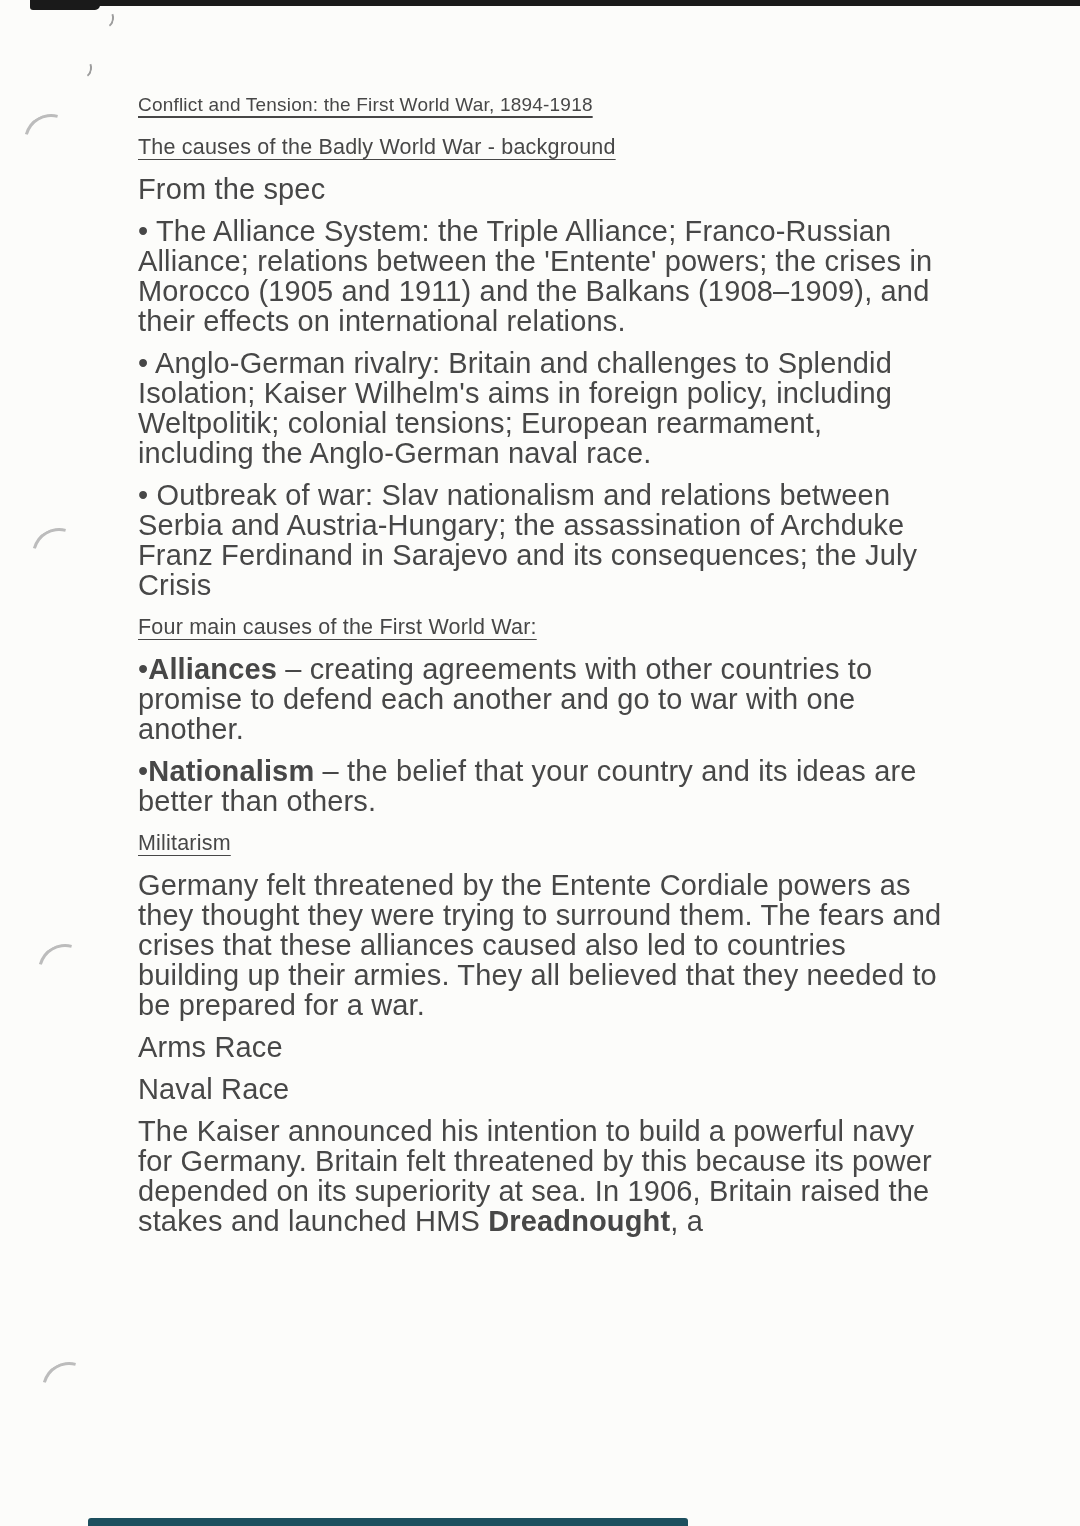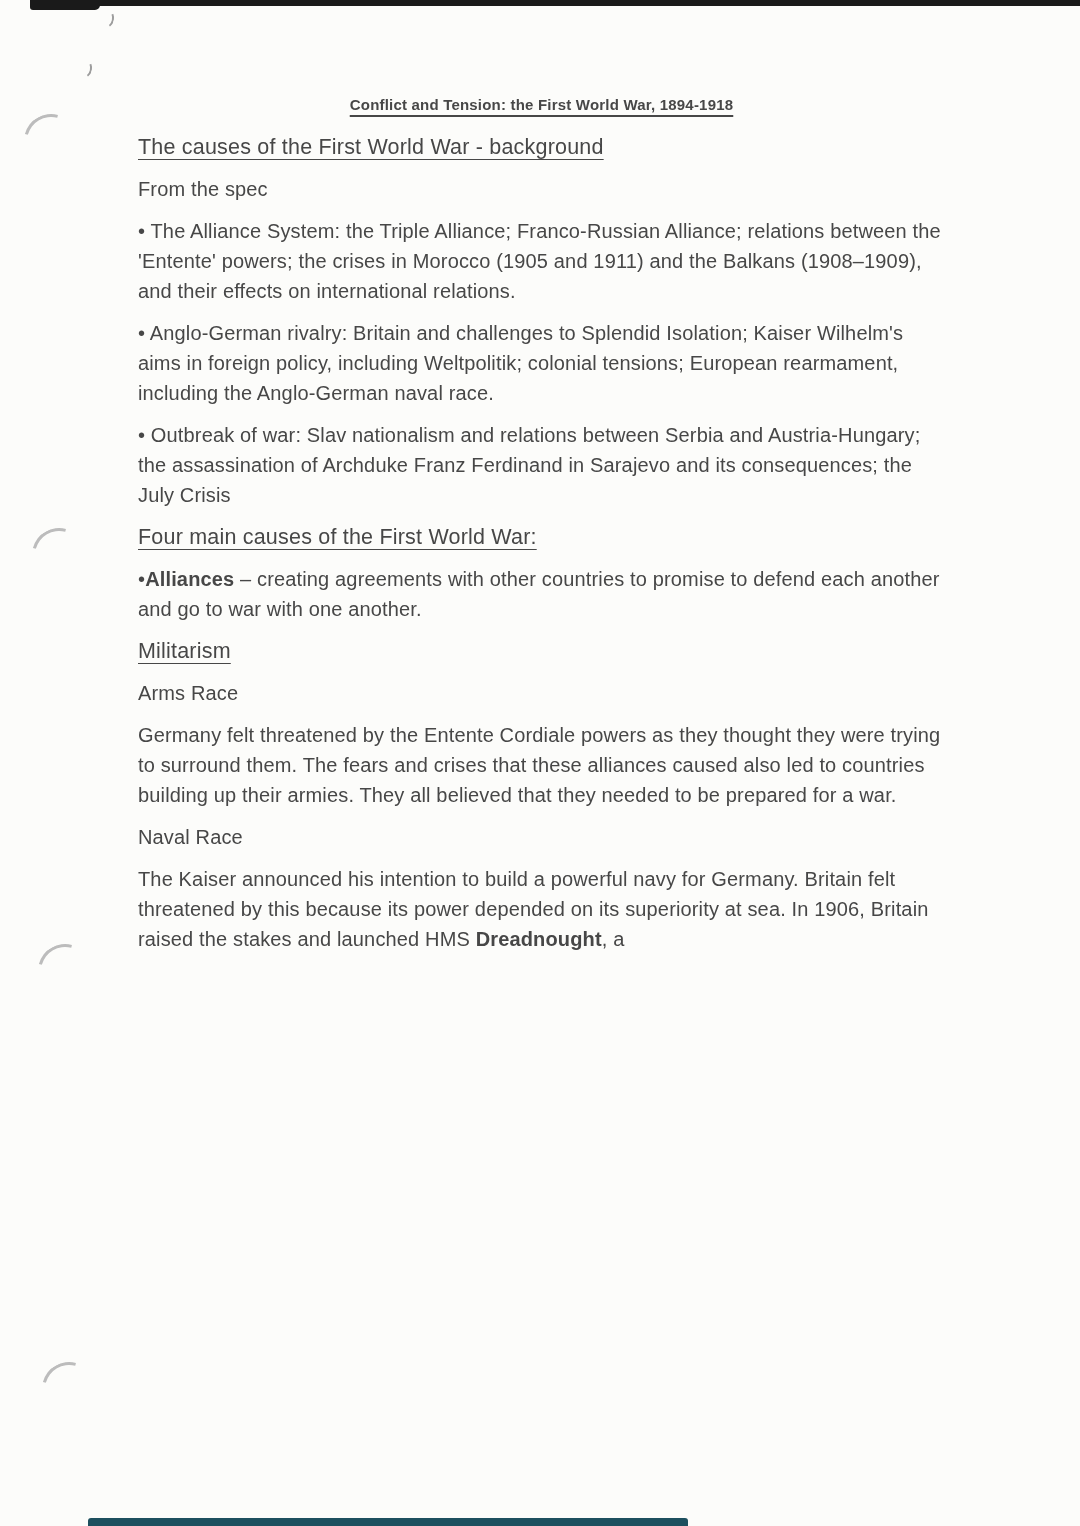--- a/index.html
+++ b/index.html
@@ -13,42 +13,42 @@
     font-family: "Liberation Sans", "DejaVu Sans", sans-serif;
   }
   .page {
     position: relative;
     box-sizing: border-box;
     width: 1080px;
     padding: 90px 135px 0 138px;
     color: #474747;
   }
   .title {
-    font-size: 15px;
-    font-weight: 700;
+    font-size: 19px;
+    font-weight: 400;
     line-height: 30px;
     margin: 0 0 12px 0;
-    text-align: center;
+    text-align: left;
     text-decoration: underline;
     text-underline-offset: 5px;
     text-decoration-thickness: 1.8px;
     letter-spacing: 0.2px;
   }
   .uheading {
     font-size: 21.5px;
     font-weight: 400;
     line-height: 30px;
     margin: 0 0 12px 0;
     text-decoration: underline;
     text-underline-offset: 5px;
     text-decoration-thickness: 1.4px;
     letter-spacing: 0.2px;
   }
   .para {
-    font-size: 20px;
+    font-size: 29px;
     line-height: 30px;
     margin: 0 0 12px 0;
     max-width: 806px;
     white-space: pre-wrap;
     letter-spacing: 0.15px;
   }
   .para b { font-weight: 700; }
   
   .scan-top {
     position: absolute; top: 0; left: 32px; right: 0; height: 6px;
@@ -94,42 +94,43 @@
 <div class="ring-arc ring-2"></div>
 <div class="ring-arc ring-3"></div>
 <div class="ring-arc ring-4"></div>
 <div class="pencil-mark pm-1"></div>
 <div class="pencil-mark pm-2"></div>
 
 <div class="page">
 
   <h1 class="title">Conflict and Tension: the First World War, 1894-1918</h1>
 
-  <h2 class="uheading">The causes of the First World War - background</h2>
+  <h2 class="uheading">The causes of the Badly World War - background</h2>
 
   <p class="para">From the spec</p>
 
   <p class="para">• The Alliance System: the Triple Alliance; Franco-Russian Alliance; relations between the 'Entente' powers; the crises in Morocco (1905 and 1911) and the Balkans (1908–1909), and their effects on international relations.</p>
 
   <p class="para">• Anglo-German rivalry: Britain and challenges to Splendid Isolation; Kaiser Wilhelm's aims in foreign policy, including Weltpolitik; colonial tensions; European rearmament, including the Anglo-German naval race.</p>
 
   <p class="para">• Outbreak of war: Slav nationalism and relations between Serbia and Austria-Hungary; the assassination of Archduke Franz Ferdinand in Sarajevo and its consequences; the July Crisis</p>
 
   <h2 class="uheading">Four main causes of the First World War:</h2>
 
 
   <p class="para"><span>•</span><b>Alliances</b><span> – creating agreements with other countries to promise to defend each another and go to war with one another.</span></p>
 
 
+  <p class="para"><span>•</span><b>Nationalism</b><span> – the belief that your country and its ideas are better than others.</span></p>
 
   <h2 class="uheading">Militarism</h2>
 
+  <p class="para">Germany felt threatened by the Entente Cordiale powers as they thought they were trying to surround them. The fears and crises that these alliances caused also led to countries building up their armies. They all believed that they needed to be prepared for a war.</p>
+
   <p class="para">Arms Race</p>
-
-  <p class="para">Germany felt threatened by the Entente Cordiale powers as they thought they were trying to surround them. The fears and crises that these alliances caused also led to countries building up their armies. They all believed that they needed to be prepared for a war.</p>
 
 
   <p class="para">Naval Race</p>
 
   <p class="para"><span>The Kaiser announced his intention to build a powerful navy for Germany. Britain felt threatened by this because its power depended on its superiority at sea. In 1906, Britain raised the stakes and launched HMS </span><b>Dreadnought</b><span>, a</span></p>
 
 </div>
 
 <div class="scan-bottom"></div>
 

